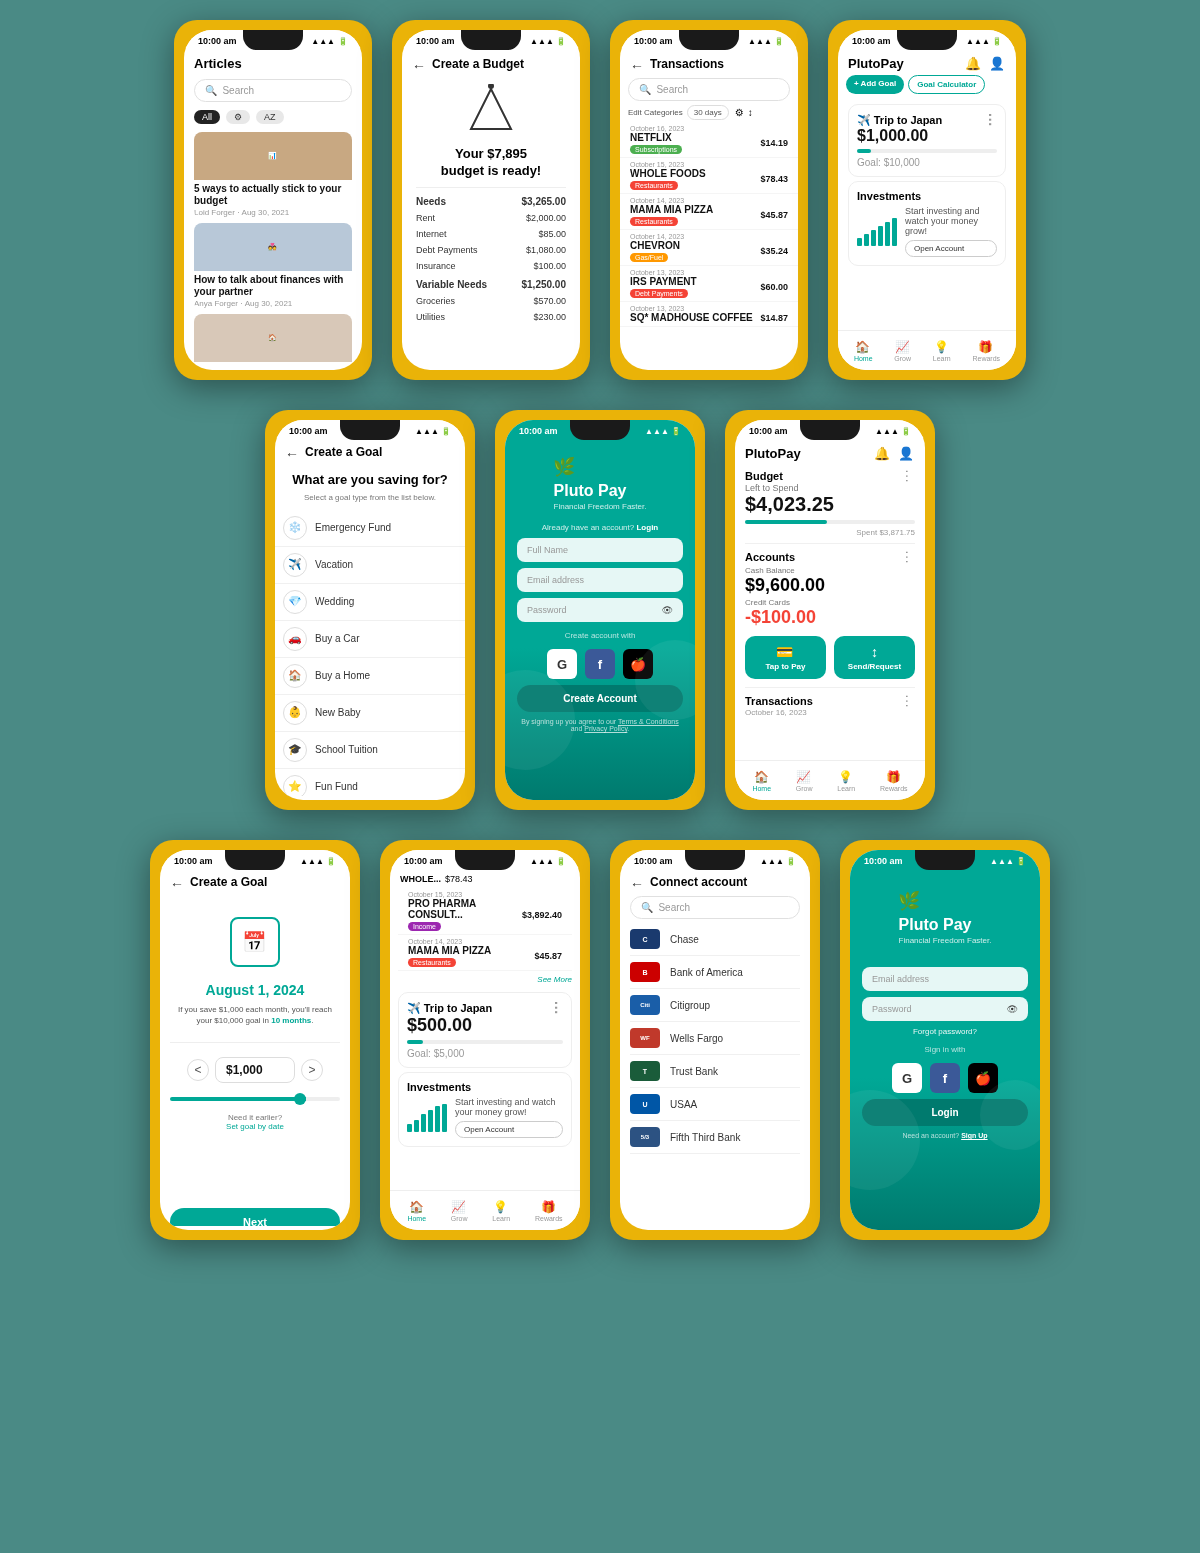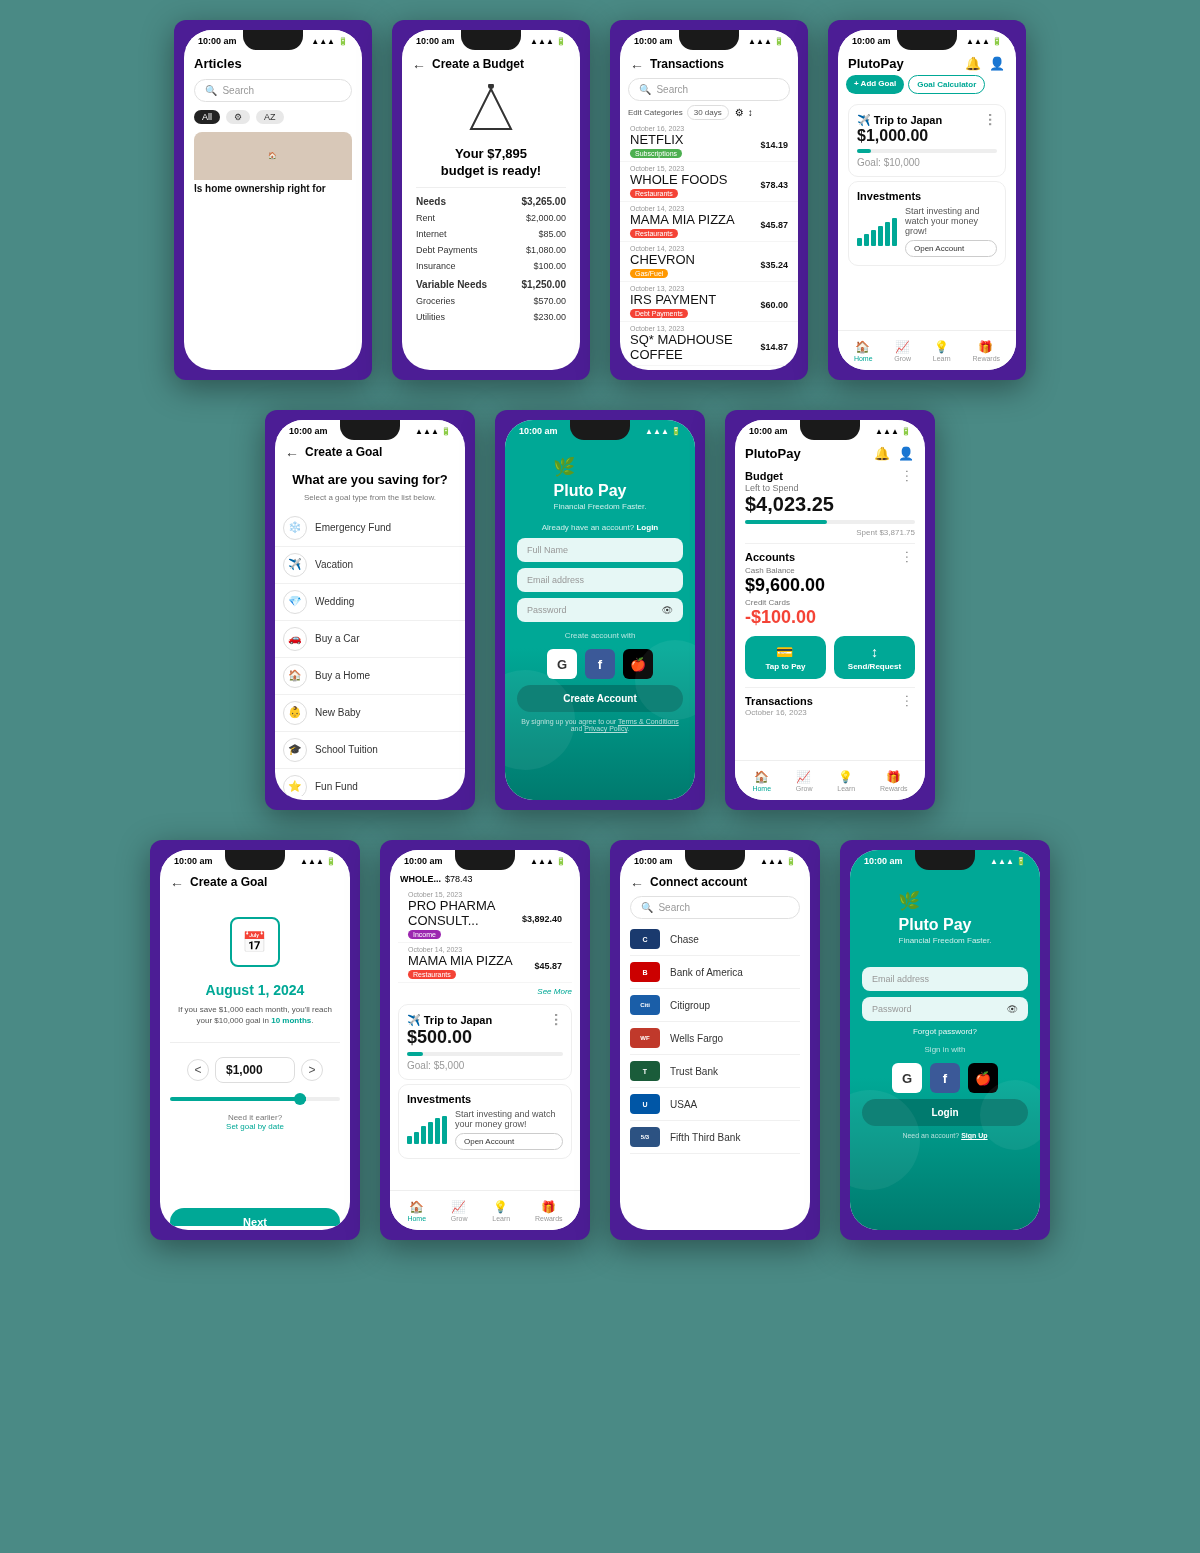--- a/index.html
+++ b/index.html
@@ -17,22 +17,22 @@
 
     .row {
       display: flex;
       gap: 20px;
       justify-content: center;
       align-items: flex-start;
     }
 
     
     .phone {
-      background: #4c1d95;
-      border-radius: 12px;
+      background: #eab308;
+      border-radius: 23px;
       padding: 10px;
       box-shadow: 0 8px 32px rgba(0,0,0,0.4);
       position: relative;
       flex-shrink: 0;
     }
     .phone-notch {
       width: 60px;
       height: 20px;
       background: #1a1a1a;
       border-radius: 0 0 14px 14px;
@@ -197,21 +197,21 @@
       border-radius: 12px;
       padding: 2px 6px;
       font-size: 8px;
       color: #555;
     }
     .trans-item {
       padding: 3px 10px;
       border-bottom: 1px solid #f5f5f5;
     }
     .trans-date { font-size: 7px; color: #999; }
-    .trans-name { font-size: 13px; font-weight: 400; color: #111; }
+    .trans-name { font-size: 10px; font-weight: 700; color: #111; }
     .trans-amount { font-size: 9px; font-weight: 600; color: #111; }
     .trans-row {
       display: flex;
       justify-content: space-between;
       align-items: center;
     }
     .tag {
       display: inline-block;
       border-radius: 8px;
       padding: 1px 5px;
@@ -669,20 +669,30 @@
       <div class="screen-content">
         <div class="articles-header">Articles</div>
         <div class="search-bar">
           <span>🔍</span>
           <span>Search</span>
         </div>
         <div class="filter-row">
           <div class="filter-btn active">All</div>
           <div class="filter-btn">⚙</div>
           <div class="filter-btn">AZ</div>
+        </div>
+        <div class="article-card">
+          <div class="article-img" style="background:#c8a882; font-size:7px; color:#fff;">📊</div>
+          <div class="article-title">5 ways to actually stick to your budget</div>
+          <div class="article-meta">Loid Forger · Aug 30, 2021</div>
+        </div>
+        <div class="article-card">
+          <div class="article-img img2" style="font-size:7px; color:#fff;">💑</div>
+          <div class="article-title">How to talk about finances with your partner</div>
+          <div class="article-meta">Anya Forger · Aug 30, 2021</div>
         </div>
         <div class="article-card">
           <div class="article-img img3" style="font-size:7px; color:#fff;">🏠</div>
           <div class="article-title">Is home ownership right for</div>
         </div>
       </div>
     </div>
   </div>
 
   <div class="phone phone-sm">

